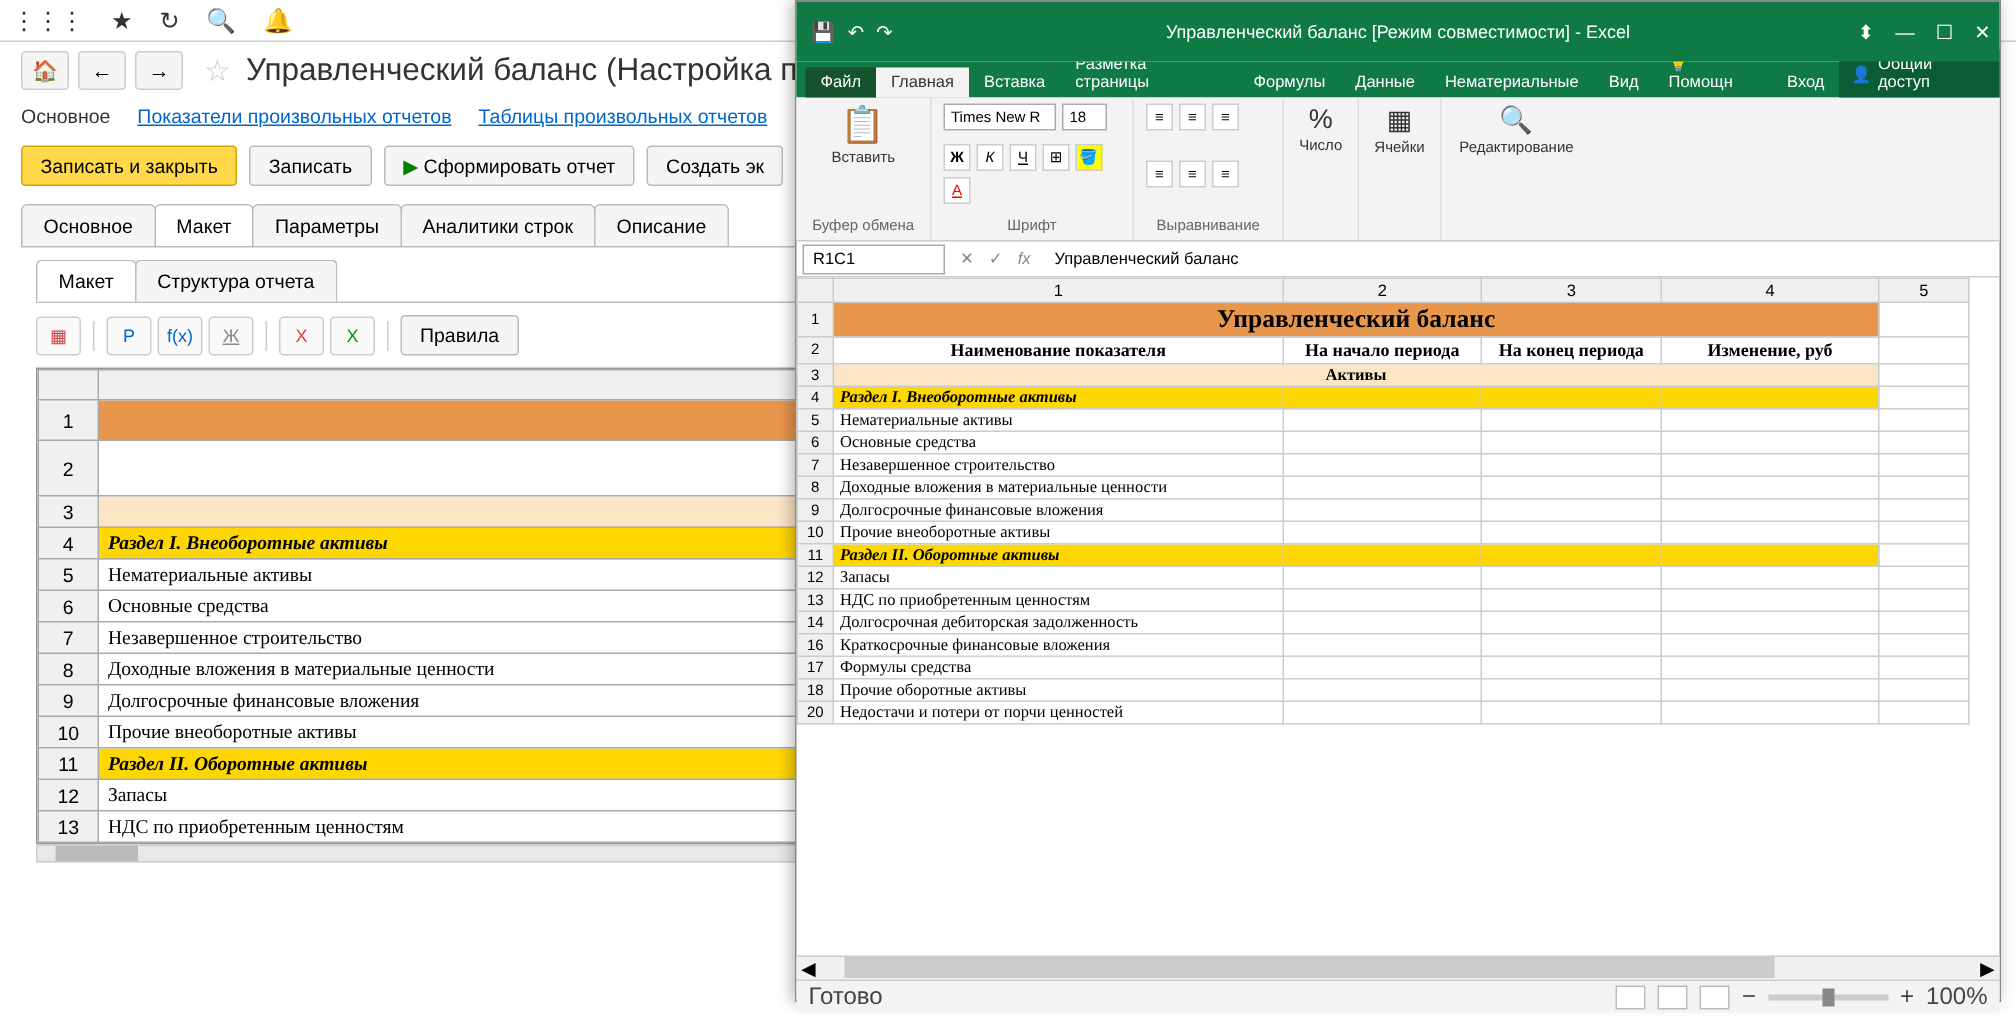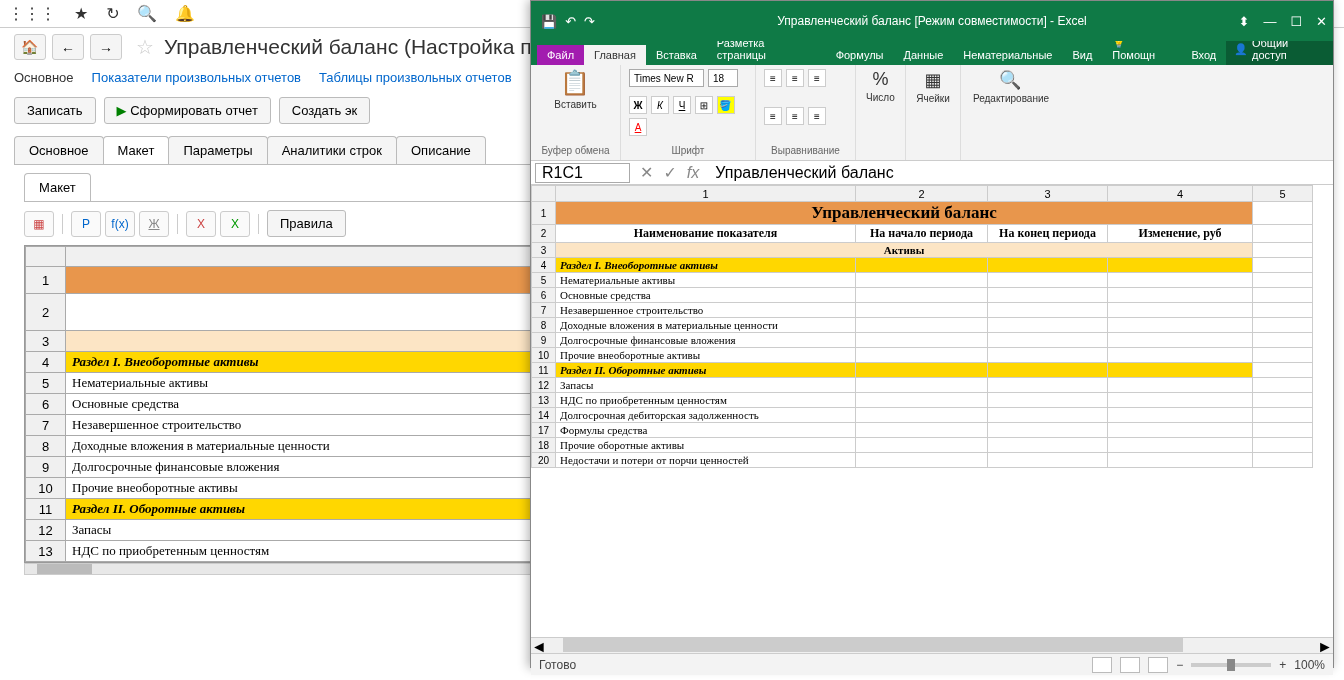--- a/index.html
+++ b/index.html
@@ -7,21 +7,21 @@
 
 
 .app-1c { position: absolute; top: 0; left: 0; width: 1344px; height: 680px; background: #fff; }
 .top-icons { height: 28px; border-bottom: 1px solid #ccc; display: flex; align-items: center; padding: 0 8px; gap: 18px; font-size: 16px; color: #333; }
 .nav-row { height: 38px; display: flex; align-items: center; padding: 0 14px; gap: 6px; }
 .nav-btn { width: 32px; height: 26px; border: 1px solid #ccc; background: #f5f5f5; border-radius: 3px; display: flex; align-items: center; justify-content: center; font-size: 14px; }
 .title-row { display: flex; align-items: center; gap: 10px; padding-left: 8px; }
 .title-text { font-size: 21px; font-weight: 400; color: #333; }
 .star-icon { font-size: 20px; color: #ccc; }
 .tabs-row { display: flex; gap: 18px; padding: 4px 14px 8px 14px; font-size: 13px; }
-.tab-link { color: #0066cc; cursor: pointer; }
+.tab-link { color: #0066cc; text-decoration: underline; cursor: pointer; }
 .tab-link.active { color: #333; text-decoration: none; }
 .action-row { display: flex; gap: 8px; padding: 4px 14px; }
 .btn { border: 1px solid #bbb; background: #f5f5f5; padding: 5px 12px; border-radius: 3px; font-size: 13px; cursor: pointer; }
 .btn.primary { background: #ffd94a; border-color: #d4a400; font-weight: 500; }
 .tabs2-row { display: flex; padding: 8px 14px 0 14px; }
 .tab2 { padding: 6px 14px; border: 1px solid #bbb; border-bottom: none; background: #f5f5f5; font-size: 13px; border-radius: 4px 4px 0 0; margin-right: -1px; cursor: pointer; }
 .tab2.active { background: #fff; position: relative; z-index: 2; }
 .tab2-bar { border-bottom: 1px solid #bbb; margin: 0 14px; }
 .subtabs-row { display: flex; padding: 8px 24px 0 24px; }
 .toolbar-row { display: flex; gap: 4px; padding: 8px 24px; align-items: center; }
@@ -52,39 +52,39 @@
 .excel-tab.active { background: #f3f3f3; color: #333; }
 .excel-tab.share { margin-left: auto; background: #0a5c34; padding: 4px 8px; display: flex; align-items: center; gap: 4px; }
 .excel-ribbon { height: 96px; background: #f3f3f3; border-bottom: 1px solid #ccc; display: flex; }
 .ribbon-group { border-right: 1px solid #ddd; padding: 4px 8px; display: flex; flex-direction: column; justify-content: space-between; font-size: 10px; }
 .ribbon-group-label { text-align: center; color: #666; font-size: 10px; }
 .ribbon-icons { display: flex; gap: 4px; flex-wrap: wrap; align-items: center; }
 .ribbon-big { display: flex; flex-direction: column; align-items: center; gap: 2px; font-size: 10px; color: #333; }
 .font-input { width: 75px; height: 18px; border: 1px solid #aaa; font-size: 10px; padding: 0 4px; }
 .size-input { width: 30px; height: 18px; border: 1px solid #aaa; font-size: 10px; padding: 0 4px; }
 .mini-btn { width: 18px; height: 18px; border: 1px solid #ccc; background: #fff; font-size: 10px; display: inline-flex; align-items: center; justify-content: center; }
-.formula-bar { height: 24px; border-bottom: 1px solid #ccc; display: flex; align-items: center; font-size: 16px; }
+.formula-bar { height: 24px; border-bottom: 1px solid #ccc; display: flex; align-items: center; font-size: 11px; }
 .name-box { width: 95px; height: 20px; border: 1px solid #aaa; padding: 0 6px; display: flex; align-items: center; margin-left: 4px; }
 .fx-area { display: flex; align-items: center; gap: 10px; padding: 0 10px; color: #888; }
 .formula-input { flex: 1; padding: 0 6px; }
 .excel-grid { position: relative; overflow: hidden; height: 452px; }
 .excel-grid table { border-collapse: collapse; font-size: 11px; }
 .excel-grid td, .excel-grid th { border: 1px solid #ccc; padding: 1px 4px; }
 .ex-col-hdr { background: #f0f0f0; text-align: center; font-weight: normal; height: 16px; }
 .ex-row-hdr { background: #f0f0f0; text-align: center; font-weight: normal; width: 24px; font-size: 10px; }
 .ex-title { background: #e8964c; font-weight: bold; font-size: 17px; text-align: center; padding: 8px; font-family: 'Times New Roman', serif; border: 2px solid #0f7a46; }
 .ex-hdr { font-weight: bold; text-align: center; font-family: 'Times New Roman', serif; font-size: 12px; padding: 2px; }
 .ex-section { background: #fce5c5; font-weight: bold; text-align: center; font-family: 'Times New Roman', serif; }
 .ex-yellow { background: #ffd700; font-weight: bold; font-style: italic; font-family: 'Times New Roman', serif; }
 .ex-yellow2 { background: #ffd700; font-weight: bold; font-family: 'Times New Roman', serif; }
 .ex-data { font-family: 'Times New Roman', serif; }
 .excel-hscroll { height: 16px; background: #f0f0f0; border-top: 1px solid #ccc; display: flex; }
 .hscroll-track { flex: 1; position: relative; margin: 0 16px; }
 .hscroll-thumb { position: absolute; left: 0; width: 620px; height: 14px; background: #ccc; }
-.excel-status { height: 22px; background: #f3f3f3; border-top: 1px solid #ccc; display: flex; align-items: center; font-size: 12px; padding: 0 8px; color: #444; }
+.excel-status { height: 22px; background: #f3f3f3; border-top: 1px solid #ccc; display: flex; align-items: center; font-size: 16px; padding: 0 8px; color: #444; }
 .status-right { margin-left: auto; display: flex; align-items: center; gap: 8px; }
 .view-btn { width: 20px; height: 16px; border: 1px solid #bbb; background: #fff; }
 .zoom-slider { width: 80px; height: 4px; background: #ccc; position: relative; }
 .zoom-thumb { width: 8px; height: 12px; background: #888; position: absolute; left: 36px; top: -4px; }
 </style>
 </head>
 <body>
 
 <div class="app-1c">
   <div class="top-icons">
@@ -102,34 +102,36 @@
       <span class="star-icon">☆</span>
       <span class="title-text">Управленческий баланс (Настройка про</span>
     </div>
   </div>
   <div class="tabs-row">
     <span class="tab-link active">Основное</span>
     <span class="tab-link">Показатели произвольных отчетов</span>
     <span class="tab-link">Таблицы произвольных отчетов</span>
   </div>
   <div class="action-row">
+    <button class="btn primary">Записать и закрыть</button>
     <button class="btn">Записать</button>
     <button class="btn"><span style="color:green">▶</span> <span>Сформировать отчет</span></button>
     <button class="btn">Создать эк</button>
   </div>
   <div class="tabs2-row">
     <div class="tab2">Основное</div>
     <div class="tab2 active">Макет</div>
     <div class="tab2">Параметры</div>
     <div class="tab2">Аналитики строк</div>
     <div class="tab2">Описание</div>
   </div>
   <div class="tab2-bar"></div>
   <div class="subtabs-row">
     <div class="tab2 active">Макет</div>
+    <div class="tab2">Структура отчета</div>
   </div>
   <div class="tab2-bar" style="margin:0 24px"></div>
   <div class="toolbar-row">
     <div class="tool-btn" style="color:#c44">▦</div>
     <div class="tool-sep"></div>
     <div class="tool-btn" style="color:#06c">P</div>
     <div class="tool-btn" style="color:#06c">f(x)</div>
     <div class="tool-btn" style="color:#888">
         <u>Ж</u>
       </div>
@@ -234,21 +236,21 @@
     </div>
     <span class="excel-title">Управленческий баланс  [Режим совместимости] - Excel</span>
     <div class="excel-winctrl">
       <span>⬍</span>
       <span>—</span>
       <span>☐</span>
       <span>✕</span>
     </div>
   </div>
   <div class="excel-tabs">
-    <div class="excel-tab" style="background:#a21caf">Файл</div>
+    <div class="excel-tab" style="background:#14532d">Файл</div>
     <div class="excel-tab active">Главная</div>
     <div class="excel-tab">Вставка</div>
     <div class="excel-tab">Разметка страницы</div>
     <div class="excel-tab">Формулы</div>
     <div class="excel-tab">Данные</div>
     <div class="excel-tab">Нематериальные</div>
     <div class="excel-tab">Вид</div>
     <div class="excel-tab">💡 <span>Помощн</span></div>
     <div class="excel-tab">Вход</div>
     <div class="excel-tab share">👤 <span>Общий доступ</span></div>
@@ -441,20 +443,28 @@
           </tr>
           <tr>
             <th class="ex-row-hdr">14</th>
             <td class="ex-data">Долгосрочная дебиторская задолженность</td>
             <td class="ex-data"></td>
             <td class="ex-data"></td>
             <td class="ex-data"></td>
             <td></td>
           </tr>
           <tr>
+            <th class="ex-row-hdr">16</th>
+            <td class="ex-data">Краткосрочные финансовые вложения</td>
+            <td class="ex-data"></td>
+            <td class="ex-data"></td>
+            <td class="ex-data"></td>
+            <td></td>
+          </tr>
+          <tr>
             <th class="ex-row-hdr">17</th>
             <td class="ex-data">Формулы средства</td>
             <td class="ex-data"></td>
             <td class="ex-data"></td>
             <td class="ex-data"></td>
             <td></td>
           </tr>
           <tr>
             <th class="ex-row-hdr">18</th>
             <td class="ex-data">Прочие оборотные активы</td>

